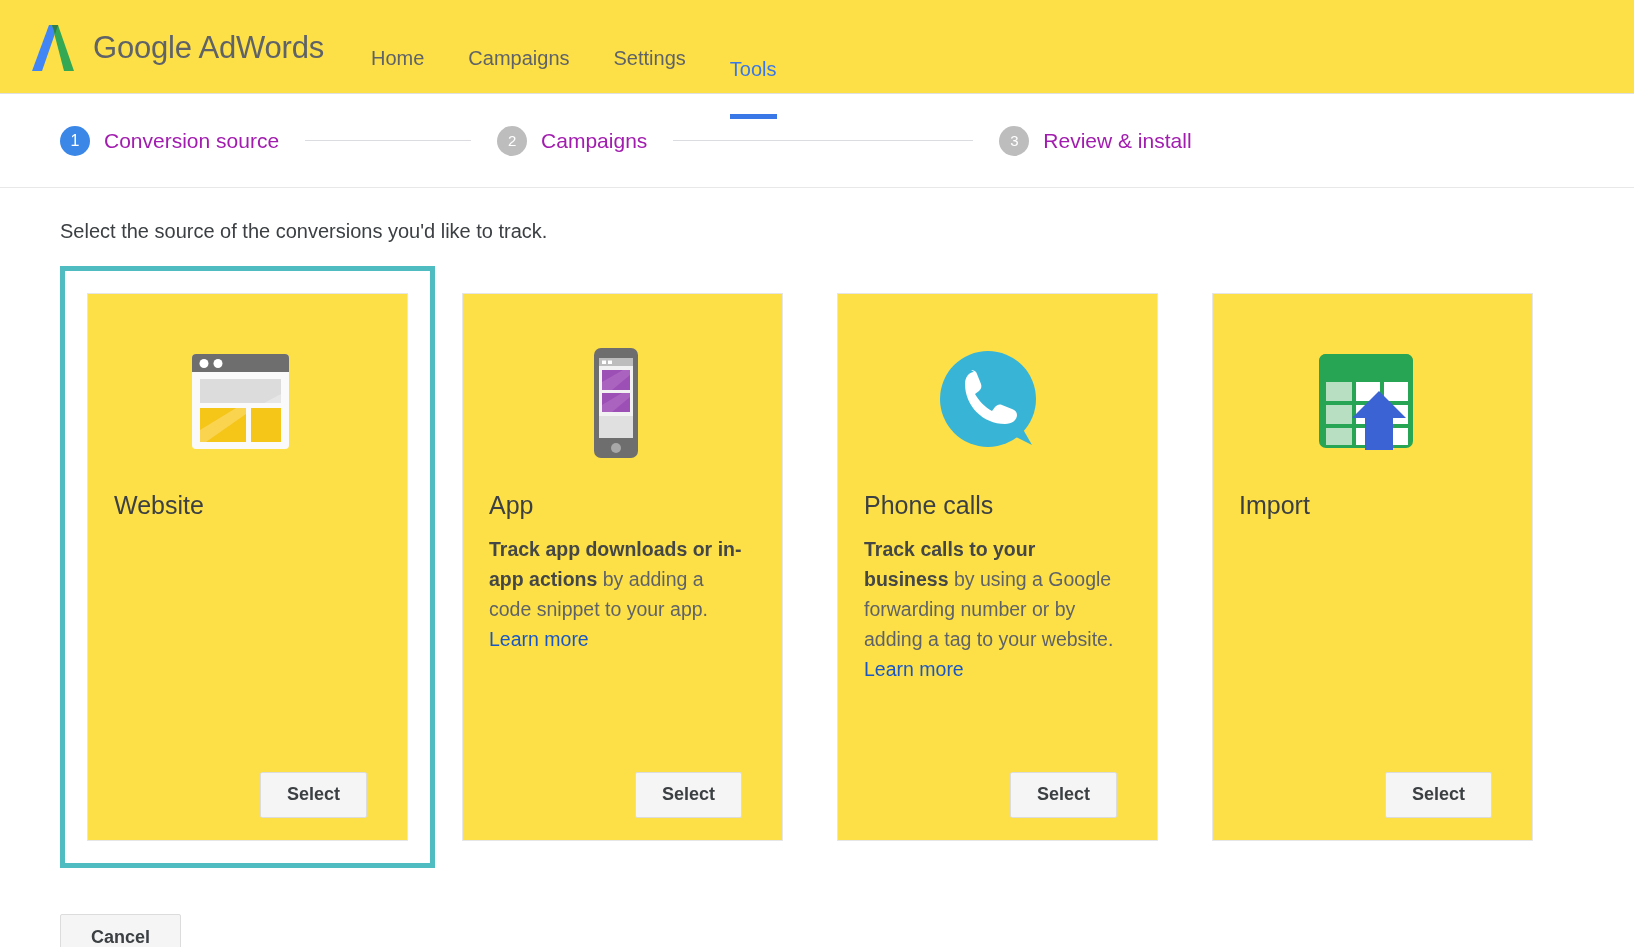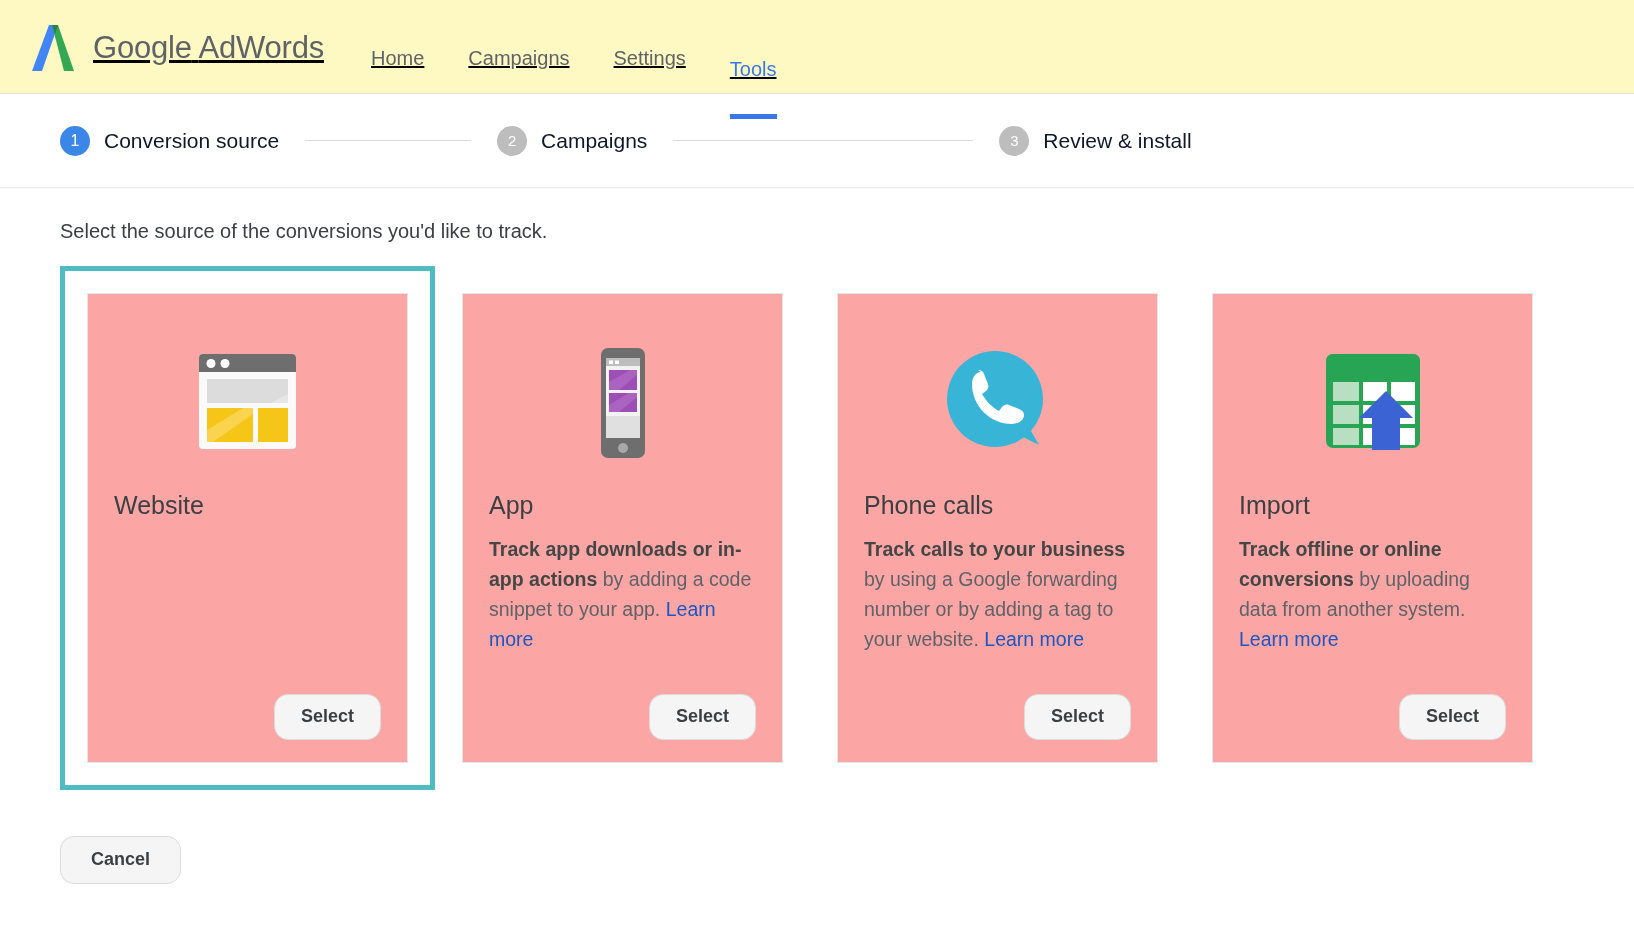--- a/index.html
+++ b/index.html
@@ -9,26 +9,25 @@
     height: 947px;
     background: #ffffff;
     font-family: "Liberation Sans", sans-serif;
     -webkit-font-smoothing: antialiased;
   }
 
   
   .topbar {
     position: relative;
     height: 94px;
-    background: #fef9c3;
+    background: #fde047;
     border-bottom: 1px solid #e0e0e0;
     display: flex;
     align-items: flex-start;
     padding-left: 27px;
-    text-decoration: underline;
   }
   .brand {
     display: flex;
     align-items: center;
     height: 94px;
     padding-top: 2px;
   }
   .brand-logo { width: 52px; height: 50px; margin-right: 14px; display:block; }
   .brand-text {
     font-size: 31px;
@@ -81,21 +80,21 @@
     color: #ffffff;
     font-size: 15px;
     display: flex;
     align-items: center;
     justify-content: center;
     flex: none;
   }
   .step.active .step-num { background: #3b87e7; font-size: 16px; }
   .step-label {
     font-size: 21px;
-    color: #0f172a;
+    color: #a21caf;
     margin-left: 14px;
   }
   .step-line {
     height: 1px;
     background: #dadce0;
     flex: none;
   }
   .line-1 { width: 166px; margin: 0 26px 0 26px; }
   .line-2 { width: 300px; margin: 0 26px 0 26px; }
 
@@ -116,23 +115,23 @@
   .card-wrap {
     width: 375px;
     padding: 22px;
     border: 5px solid transparent;
     flex: none;
   }
   .card-wrap.selected { border-color: #4ebcc0; }
 
   .card {
     border: 1px solid #e6e6e6;
-    background: #fca5a5;
-    height: 470px;
-    padding: 26px 26px 22px 26px;
+    background: #fde047;
+    height: 548px;
+    padding: 26px 40px 22px 26px;
     display: flex;
     flex-direction: column;
   }
 
   .card-icon {
     height: 165px;
     display: flex;
     align-items: center;
     justify-content: center;
     flex: none;
@@ -159,21 +158,21 @@
     justify-content: flex-end;
   }
 
   .btn {
     font-family: "Liberation Sans", sans-serif;
     font-size: 18px;
     font-weight: 700;
     color: #3c4043;
     background: #f5f5f5;
     border: 1px solid #dcdcdc;
-    border-radius: 14px;
+    border-radius: 2px;
     padding: 12px 26px;
     cursor: pointer;
     line-height: 1.1;
   }
 
   .footer {
     padding: 0 60px;
     margin-top: 46px;
   }
   .btn-cancel { padding: 13px 30px; }
@@ -313,23 +312,20 @@
             <rect x="23" y="61" width="26" height="19" fill="#b9dfc2"></rect>
             <rect x="53" y="61" width="24" height="19" fill="#ffffff"></rect>
             <rect x="81" y="61" width="24" height="19" fill="#ffffff"></rect>
             <rect x="23" y="84" width="26" height="17" fill="#b9dfc2"></rect>
             <rect x="53" y="84" width="24" height="17" fill="#ffffff"></rect>
             <rect x="81" y="84" width="24" height="17" fill="#ffffff"></rect>
             <path d="M76 47 L103 74 L90 74 L90 106 L62 106 L62 74 L49 74 Z" fill="#3b63d4"></path>
           </svg>
         </div>
         <div class="card-title">Import</div>
-        <div class="card-desc">
-          <b>Track offline or online conversions</b><span> by uploading data from another system. </span><a href="#">Learn more</a>
-        </div>
         <div class="card-foot">
           <button class="btn">Select</button>
         </div>
       </div>
     </div>
 
   </div>
 </div>
 
 <div class="footer">

